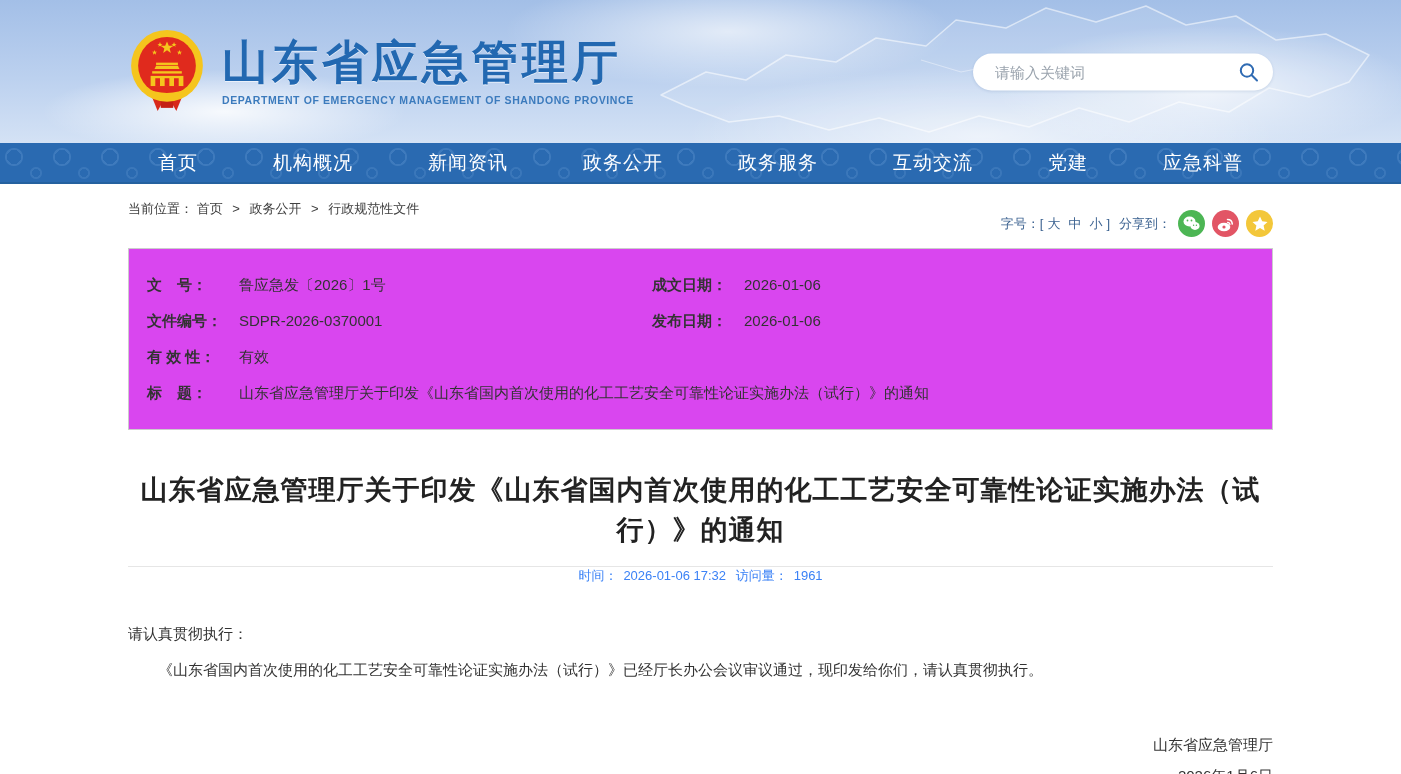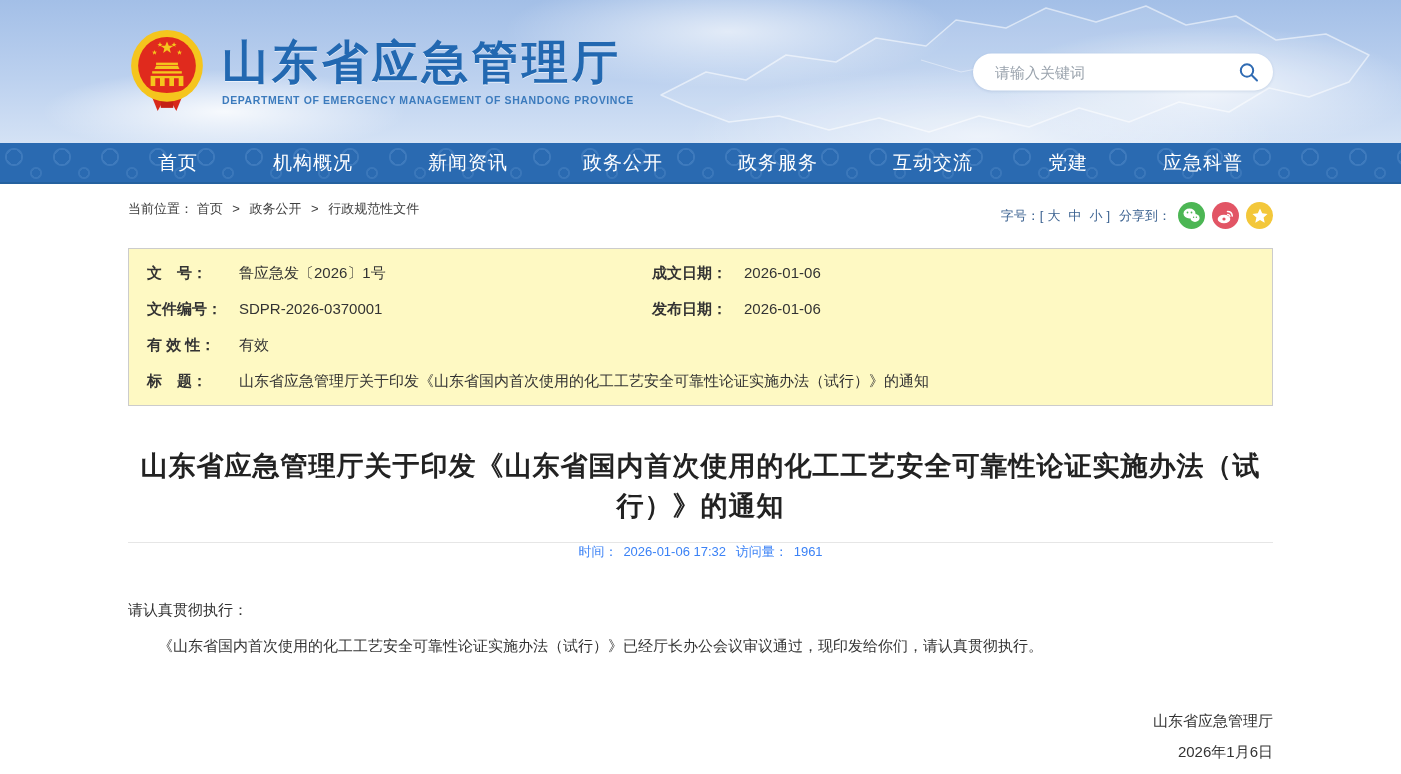--- a/index.html
+++ b/index.html
@@ -53,33 +53,33 @@
     border-bottom:2px solid #24619f;
   }
   .nav-inner { display:flex; justify-content:space-between; align-items:center; height:100%; padding:0 30px; }
   .nav-item { color:#fff; text-decoration:none; font-size:19px; letter-spacing:1px; cursor:pointer; white-space:nowrap; }
 
   
   .crumb-row { position:relative; height:64px; }
   .breadcrumb { position:absolute; left:0; top:16px; font-size:13px; color:#404040; }
   .breadcrumb a { color:#404040; text-decoration:none; cursor:pointer; }
   .breadcrumb .sep { margin:0 6px; color:#404040; }
-  .tools { position:absolute; right:0; top:18px; display:flex; align-items:center; font-size:13px; color:#3d6391; }
+  .tools { position:absolute; right:0; top:26px; display:flex; align-items:center; font-size:13px; color:#3d6391; }
   .fs-option { color:#3d6391; text-decoration:none; margin:0 4px; cursor:pointer; }
   .share-label { margin-left:9px; }
   .share-icon {
     width:27px; height:27px; border-radius:50%; margin-left:7px;
     display:inline-flex; align-items:center; justify-content:center; cursor:pointer;
   }
   .share-icon.wechat { background:#4cb654; }
   .share-icon.weibo  { background:#e25565; }
   .share-icon.star   { background:#f3c73a; }
 
   
-  .doc-info { border:1px solid #ccc; background:#fef9c3; padding:6px 0; }
+  .doc-info { border:1px solid #ccc; background:#d946ef; padding:18px 0; }
   .doc-row { display:flex; padding:8px 18px; font-size:15px; line-height:20px; }
   .doc-cell { display:flex; }
   .doc-cell.left { width:505px; flex-shrink:0; }
   .doc-label { font-weight:bold; color:#333; white-space:pre; width:92px; flex-shrink:0; }
   .doc-value { color:#333; }
 
   
   .article-title {
     margin-top:40px; text-align:center; font-size:27px; font-weight:bold;
     color:#222; line-height:40px; letter-spacing:1px; padding:0 10px;

